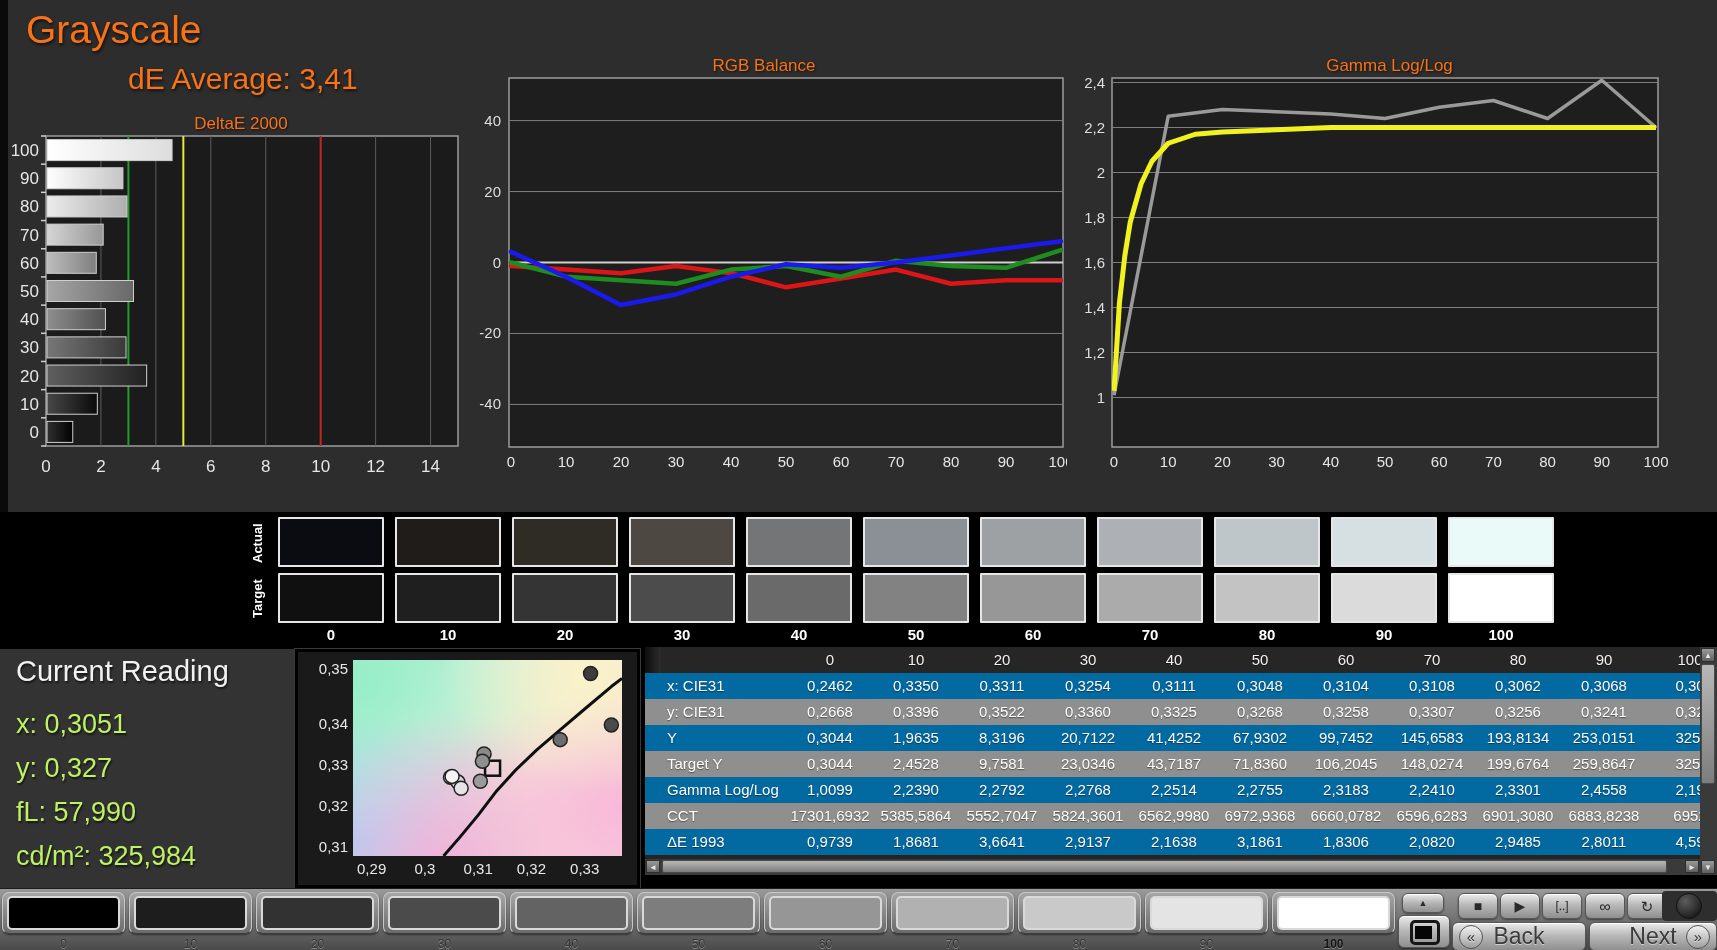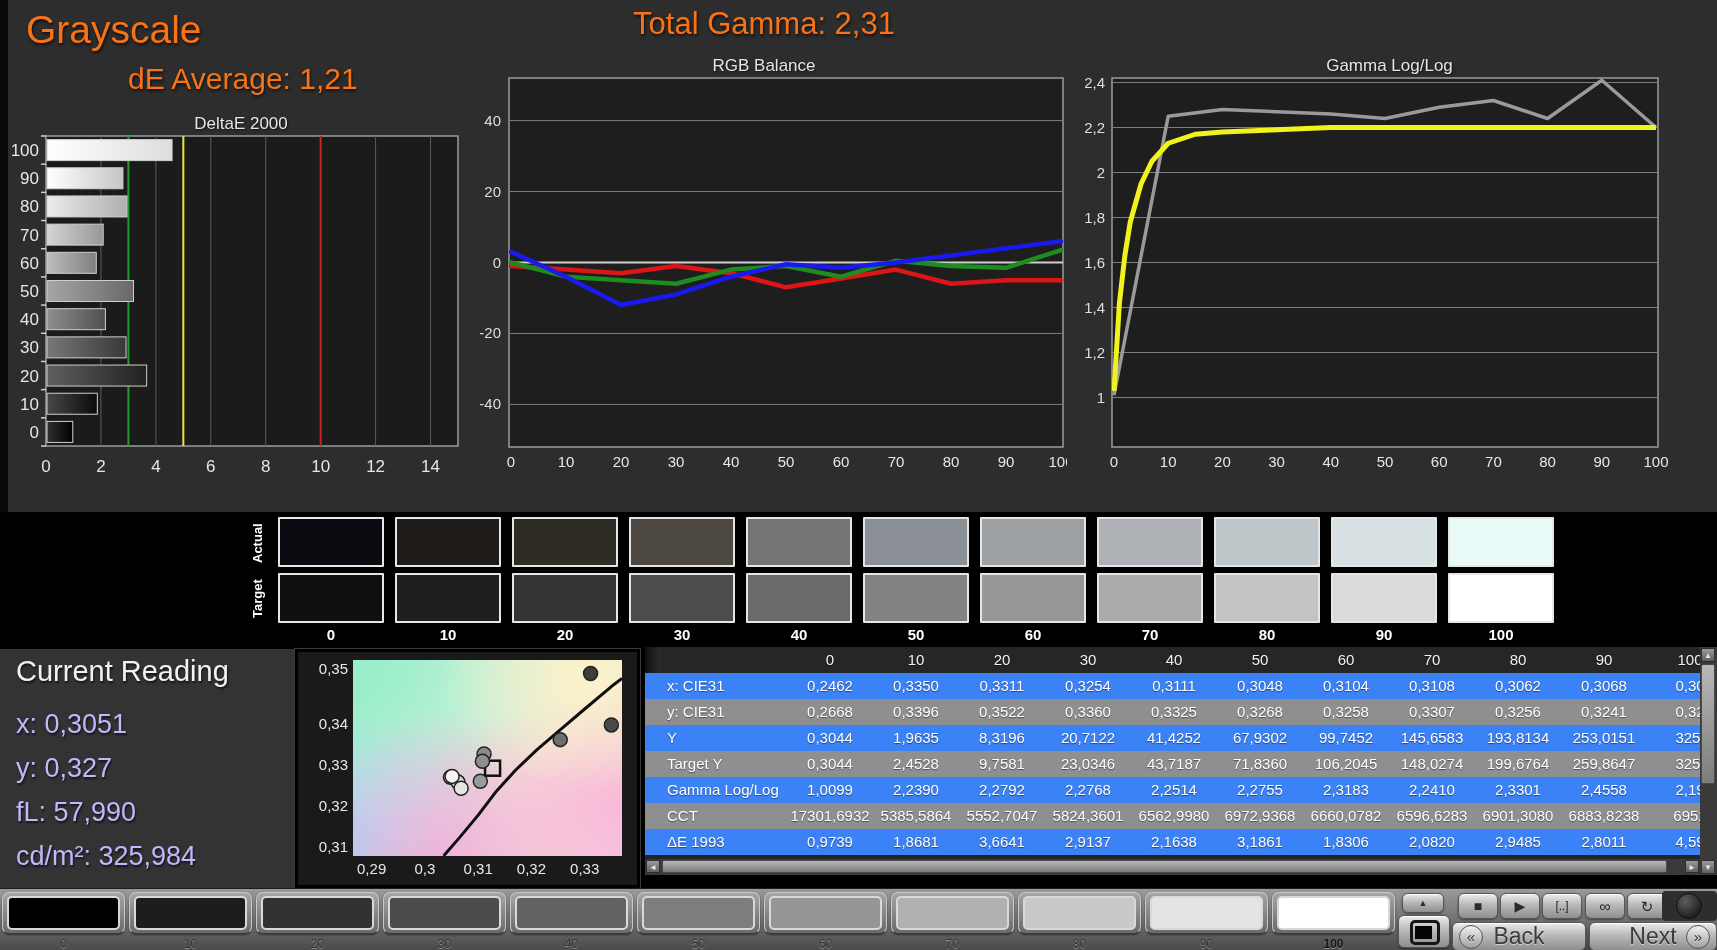--- a/index.html
+++ b/index.html
@@ -8,21 +8,21 @@
   #stage { position:relative; width:1717px; height:950px; background:#000; }
 
   
   #band-charts { position:absolute; left:0; top:0; width:1717px; height:512px; background:#2d2d2d; }
   #left-edge { position:absolute; left:0; top:0; width:8px; height:512px; background:#0a0a0a; }
   .big-title { position:absolute; color:#f97316; font-size:31px; text-shadow:1px 2px 3px rgba(0,0,0,.65); white-space:nowrap; }
   #title-grayscale { left:26px; top:8px; font-size:39px; }
   #subtitle-de { left:128px; top:62px; font-size:30px; }
   #title-gamma { left:461px; top:6px; width:606px; text-align:center; }
   #title-cct { left:1062px; top:6px; width:655px; text-align:center; }
-  .chart-small-title { position:absolute; color:#e5e5e5; font-size:17px; text-shadow:1px 1px 2px rgba(0,0,0,.6); }
+  .chart-small-title { position:absolute; color:#f97316; font-size:17px; text-shadow:1px 1px 2px rgba(0,0,0,.6); }
   #t-deltae { left:6px; top:114px; width:470px; text-align:center; }
   #t-rgb { left:461px; top:56px; width:606px; text-align:center; }
   #t-gll { left:1062px; top:56px; width:655px; text-align:center; }
   svg.chart { position:absolute; }
   #svg-bar { left:6px; top:130px; }
   #svg-rgb { left:461px; top:70px; }
   #svg-gamma { left:1062px; top:70px; }
 
   
   #band-swatches { position:absolute; left:0; top:512px; width:1717px; height:133px; background:#000; }
@@ -33,21 +33,21 @@
   .swatch-strip { position:absolute; left:278px; display:flex; gap:11px; }
   #strip-actual { top:5px; } #strip-target { top:61px; }
   .gswatch { width:106px; height:50px; border:2px solid #e6e6e6; border-radius:1px; }
   #strip-levels { position:absolute; left:278px; top:114px; display:flex; gap:11px; }
   #strip-levels div { width:106px; text-align:center; color:#fff; font-size:15px; font-weight:bold; }
 
   
   #band-reading { position:absolute; left:0; top:645px; width:1717px; height:243px; background:#000; }
   #panel-current { position:absolute; left:0; top:4px; width:304px; height:239px; background:#333; }
   #cr-title { position:absolute; left:16px; top:6px; color:#f2f2f2; font-size:29px; text-shadow:1px 2px 2px rgba(0,0,0,.6); }
-  .cr-line { position:absolute; left:16px; color:#c4b5fd; font-size:27px; text-shadow:1px 2px 2px rgba(0,0,0,.6); }
+  .cr-line { position:absolute; left:16px; color:#bef264; font-size:27px; text-shadow:1px 2px 2px rgba(0,0,0,.6); }
   #cr-x { top:60px; } #cr-y { top:104px; } #cr-fl { top:148px; } #cr-cd { top:192px; }
 
   #panel-cie { position:absolute; left:295px; top:4px; width:345px; height:239px;
     background:#1a1a1a; border:3px solid #000; box-shadow:0 0 0 1px #3a3a3a; }
   #cie-plot { position:absolute; left:55px; top:8px; width:269px; height:196px;
     background:
       radial-gradient(ellipse at 88% 8%, rgba(250,243,200,.95), rgba(250,243,200,0) 45%),
       radial-gradient(ellipse at 100% 75%, rgba(249,183,216,.9), rgba(249,183,216,0) 55%),
       radial-gradient(ellipse at 35% 110%, rgba(247,172,214,.95), rgba(247,172,214,0) 55%),
       radial-gradient(ellipse at 0% 95%, rgba(168,206,246,.95), rgba(168,206,246,0) 50%),
@@ -57,21 +57,21 @@
   .cie-ylab { position:absolute; width:48px; text-align:right; color:#e8e8e8; font-size:15px; }
   .cie-xlab { position:absolute; top:208px; width:36px; text-align:center; color:#e8e8e8; font-size:15px; }
 
   #table-wrap { position:absolute; left:645px; top:2px; width:1055px; height:212px; overflow:hidden; background:#242424; }
   #grid { display:grid; grid-template-columns:16px 126px repeat(11, 86px); grid-auto-rows:26px; width:1088px; }
   #grid .cell { color:#fff; font-size:15px; line-height:26px; text-align:center;
     text-shadow:0 1px 1px rgba(0,0,0,.45); white-space:nowrap; overflow:hidden; }
   #grid .lab { text-align:left; padding-left:6px; }
   #grid .hdr { background:#262626; color:#f0f0f0; text-align:center; }
   #grid .gut { background:linear-gradient(90deg,#0e0e0e,#2c2c2c); }
-  #grid .dark { background:#3b82f6; }
+  #grid .dark { background:#0369a1; }
   #grid .light { background:#8f8f8f; }
 
   .scrollbar { position:absolute; background:#3a3a3a; }
   #vscroll { left:1700px; top:2px; width:17px; height:228px; }
   #hscroll { left:645px; top:214px; width:1055px; height:16px; }
   .sb-btn { position:absolute; background:linear-gradient(#9a9a9a,#5f5f5f); border:1px solid #2e2e2e;
     color:#e6e6e6; font-size:8px; text-align:center; }
   .sb-thumb { position:absolute; background:linear-gradient(#b8b8b8,#7c7c7c); border:1px solid #4a4a4a; border-radius:2px; }
 
   
@@ -109,23 +109,22 @@
   .nav-text { display:inline-block; line-height:27px; }
 </style>
 </head>
 <body>
 
 <div id="stage">
 
   <div id="band-charts">
     <div id="left-edge"></div>
     <div id="title-grayscale" class="big-title">Grayscale</div>
-    <div id="subtitle-de" class="big-title">dE Average: 1,21</div>
+    <div id="subtitle-de" class="big-title">dE Average: 3,41</div>
     <div id="t-deltae" class="chart-small-title">DeltaE 2000</div>
-    <div id="title-gamma" class="big-title">Total Gamma: 2,31</div>
     <div id="t-rgb" class="chart-small-title">RGB Balance</div>
     <div id="t-gll" class="chart-small-title">Gamma Log/Log</div>
     <svg id="svg-bar" class="chart" width="470" height="355">
         <defs>
           <linearGradient id="bg0" x1="0" y1="0" x2="1" y2="0">
             <stop offset="0%" stop-color="rgb(255,255,255)"></stop>
             <stop offset="100%" stop-color="rgb(221,221,221)"></stop>
           </linearGradient>
           <linearGradient id="bg1" x1="0" y1="0" x2="1" y2="0">
             <stop offset="0%" stop-color="rgb(255,255,255)"></stop>

